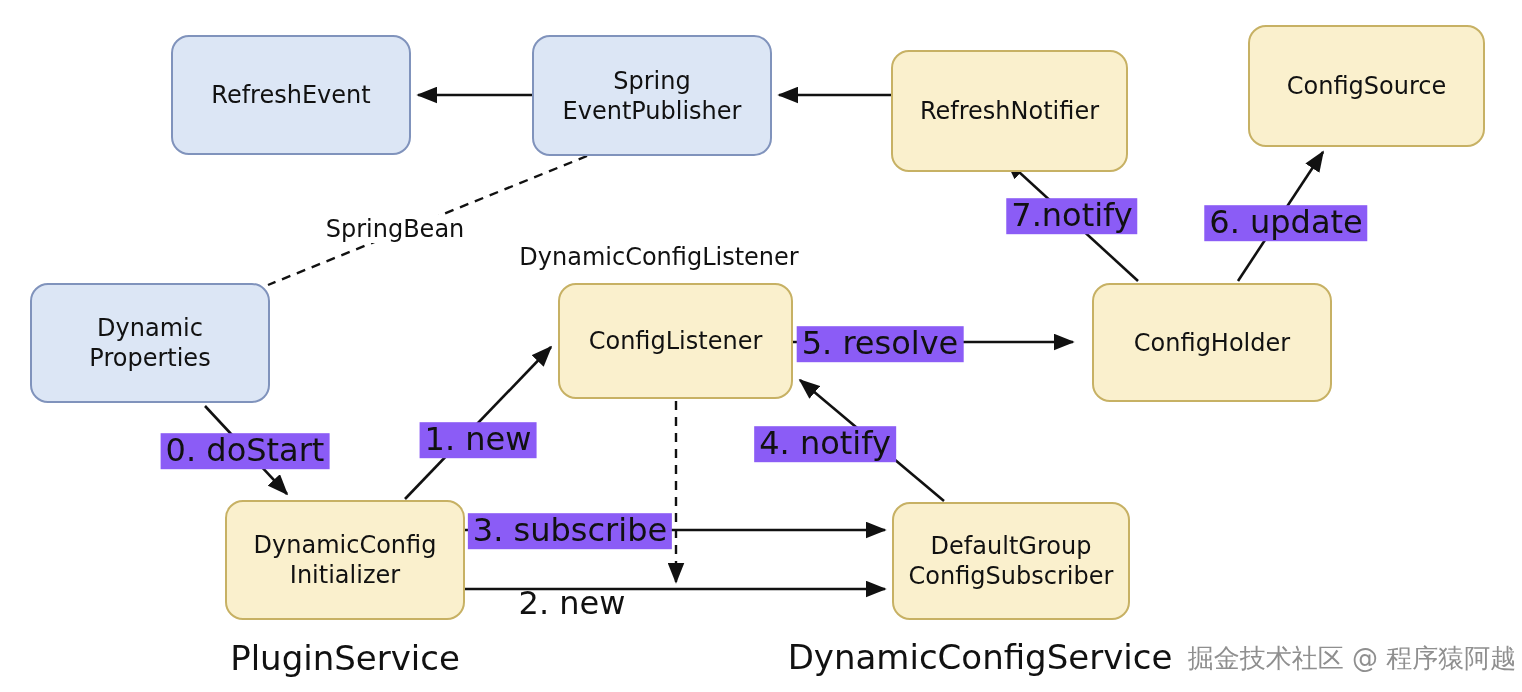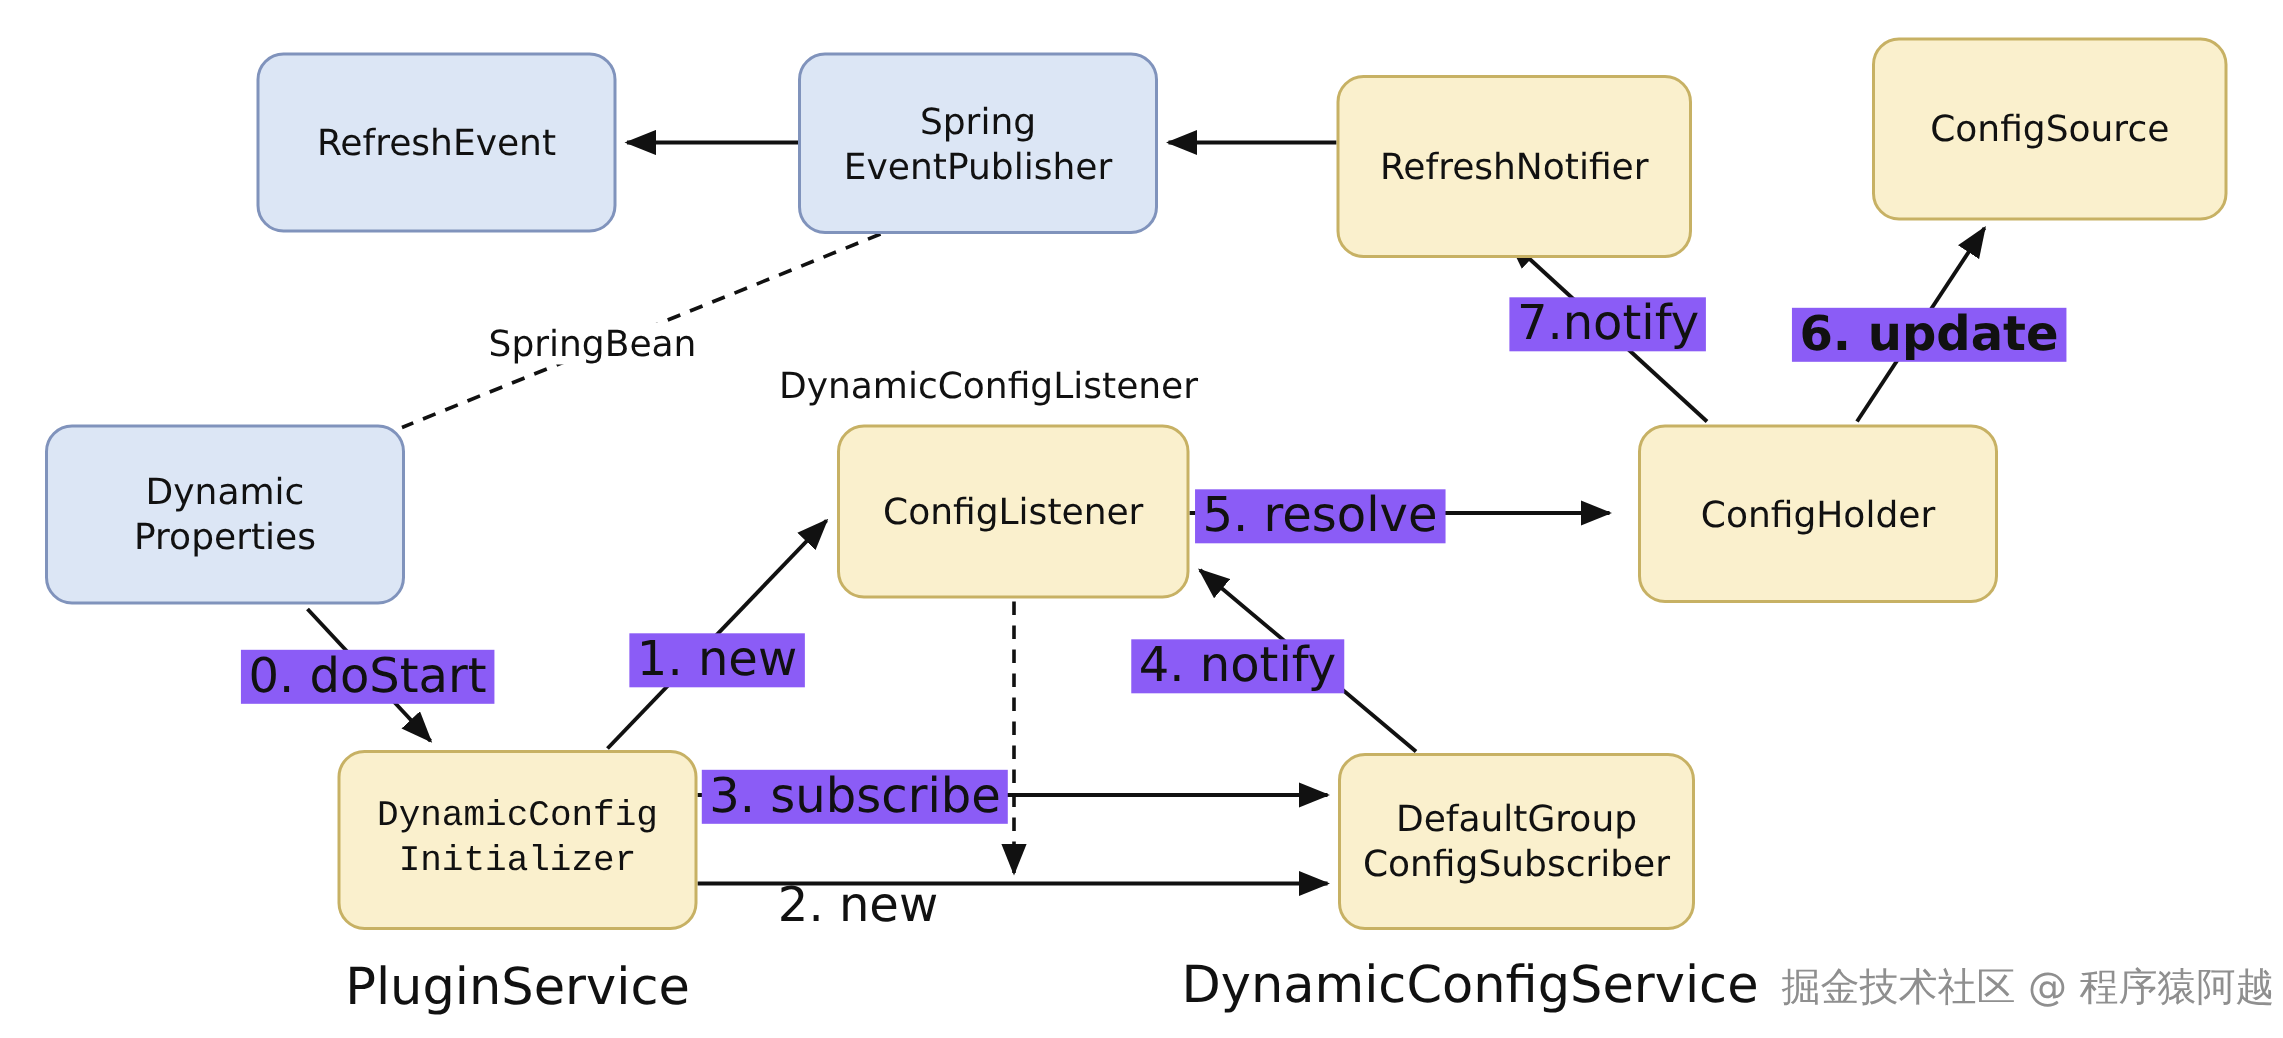--- a/index.html
+++ b/index.html
@@ -69,21 +69,21 @@
 
   <div class="node yellow" style="left:1248px;top:25px;width:237px;height:122px;">ConfigSource</div>
 
   <div class="node blue" style="left:30px;top:283px;width:240px;height:120px;">Dynamic
 Properties</div>
 
   <div class="node yellow" style="left:558px;top:283px;width:235px;height:116px;">ConfigListener</div>
 
   <div class="node yellow" style="left:1080px;top:283px;width:240px;height:119px;margin-left:12px;">ConfigHolder</div>
 
-  <div class="node yellow" style="left:225px;top:500px;width:240px;height:120px;font-family:Liberation Mono, monospace;">DynamicConfig
+  <div class="node yellow" style="left:225px;top:500px;width:240px;height:120px;">DynamicConfig
 Initializer</div>
 
   <div class="node yellow" style="left:892px;top:502px;width:238px;height:118px;">DefaultGroup
 ConfigSubscriber</div>
 
   <div class="small-label bg edge-label-sm" style="left:395px;top:229px;background:#fff;padding:0 6px;">SpringBean</div>
 
   <div class="small-label" style="left:659px;top:257px;">DynamicConfigListener</div>
 
   <div class="edge-label bg" style="left:245px;top:451px;">0. doStart</div>
@@ -93,21 +93,21 @@
   <div class="edge-label bg" style="left:570px;top:531px;">3. subscribe</div>
 
   <div class="edge-label" style="left:572px;top:604px;">2. new</div>
 
   <div class="edge-label bg" style="left:825px;top:444px;">4. notify</div>
 
   <div class="edge-label bg" style="left:880px;top:344px;">5. resolve</div>
 
   <div class="edge-label bg" style="left:1072px;top:216px;">7.notify</div>
 
-  <div class="edge-label bg" style="left:1286px;top:223px;font-weight:bold;">6. update</div>
+  <div class="edge-label bg" style="left:1286px;top:223px;">6. update</div>
 
   <div class="zone-label" style="left:345px;top:658px;">PluginService</div>
 
   <div class="zone-label" style="left:980px;top:657px;">DynamicConfigService</div>
 
   <div class="watermark" style="left:1352px;top:658px;">掘金技术社区 @ 程序猿阿越</div>
 
 </div>
 
 </body></html>

